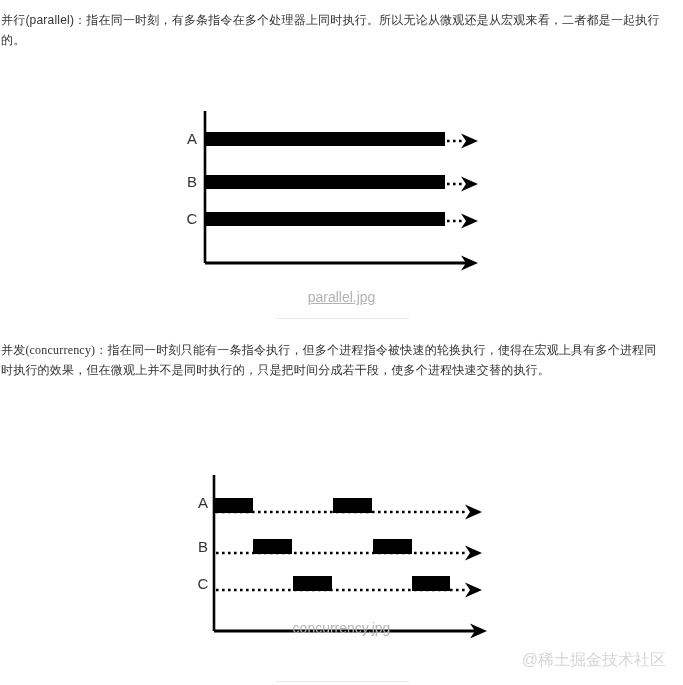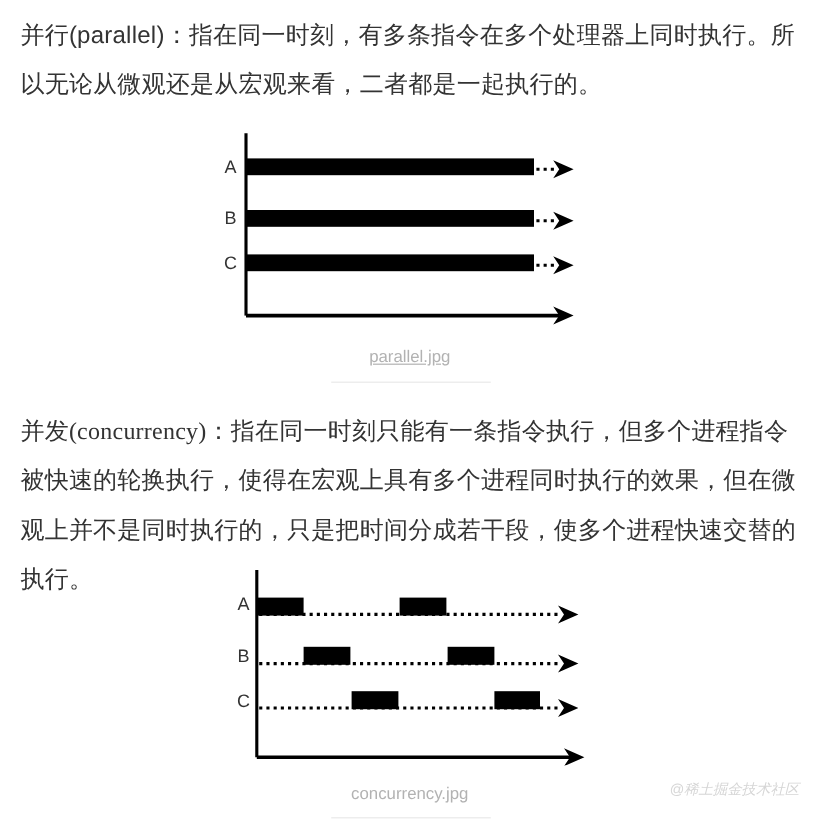--- a/index.html
+++ b/index.html
@@ -5,59 +5,58 @@
   html, body { margin: 0; padding: 0; }
   body {
     width: 683px; height: 685px;
     background: #ffffff;
     font-family: "Liberation Sans", sans-serif;
     overflow: hidden;
     position: relative;
   }
   .para {
     position: absolute;
-    left: 17px;
+    left: 1px;
     width: 659px;
     margin: 0;
-    font-size: 20px;
-    line-height: 41px;
+    font-size: 12px;
+    line-height: 20px;
     color: #333333;
     letter-spacing: 0.2px;
     word-break: break-all;
   }
   #para-parallel { top: 10px; }
   #para-concurrency { top: 340px; font-family: Liberation Serif, serif; }
   .fig-svg { position: absolute; left: 0; display: block; }
   #svg-parallel { top: 103px; }
   #svg-concurrency { top: 468px; }
   .caption {
     position: absolute;
     left: 0; width: 100%;
     text-align: center;
     font-size: 14px;
     color: #b2b2b2;
   }
   #caption-parallel { top: 289px; text-decoration: underline; }
-  #caption-concurrency { top: 653px; }
+  #caption-concurrency { top: 620px; }
   .fig-sep {
     position: absolute;
     left: 276px;
     width: 133px;
     height: 1px;
     background: #e9e9e9;
   }
   #sep-parallel { top: 318px; }
   #sep-concurrency { top: 681px; }
   .watermark {
     position: absolute;
     top: 650px;
     right: 17px;
-    font-size: 12px;
+    font-size: 16px;
     color: #d6d6d6;
-    font-style: italic;
   }
 </style>
 </head>
 <body>
 
 <p id="para-parallel" class="para">并行(parallel)：指在同一时刻，有多条指令在多个处理器上同时执行。所以无论从微观还是从宏观来看，二者都是一起执行的。</p>
 
 <svg id="svg-parallel" class="fig-svg" width="683" height="172" viewBox="0 103 683 172">
     <line x1="205" y1="111" x2="205" y2="263" stroke="#000000" stroke-width="2.6"></line>
     <line x1="205" y1="263" x2="466" y2="263" stroke="#000000" stroke-width="3"></line>

